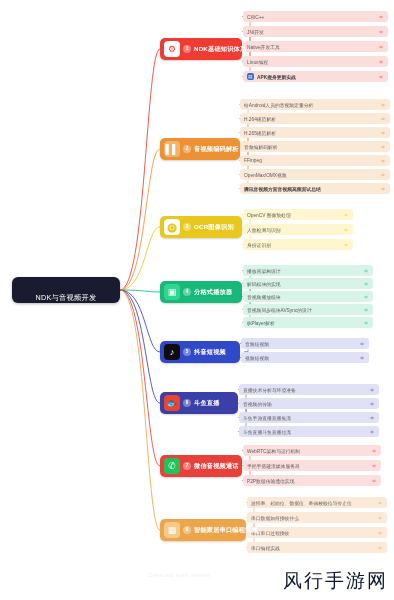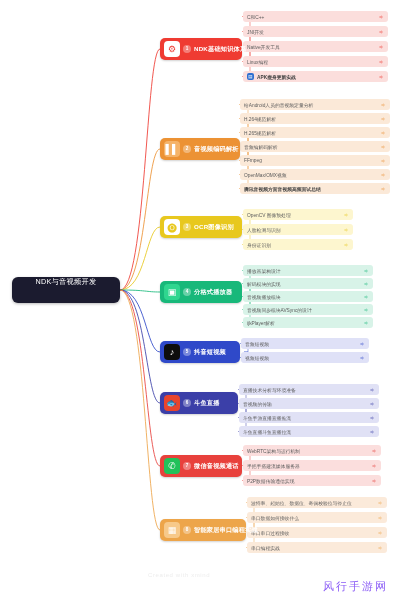--- a/index.html
+++ b/index.html
@@ -12,21 +12,21 @@
   #stage{position:absolute;inset:0;width:394px;height:600px;}
   #links{position:absolute;left:0;top:0;width:394px;height:600px;pointer-events:none;}
 
   
   .root{
     position:absolute;
     left:12px;top:277px;
     width:108px;height:26px;
     background:#1b1b2f;
     border-radius:6px;
-    display:flex;align-items:flex-start;justify-content:center;
+    display:flex;align-items:flex-end;justify-content:center;
     box-shadow:0 1px 3px rgba(0,0,0,.28);
     z-index:5;
   }
   .root span{
     color:#ffffff;font-size:7.2px;letter-spacing:.3px;
     white-space:nowrap;
   }
 
   
   .branch{
@@ -80,21 +80,21 @@
     width:6px;height:6px;flex:0 0 auto;margin-left:3px;opacity:.55;
   }
   .leaf .lic{
     width:7px;height:7px;border-radius:2px;margin-right:3px;flex:0 0 auto;
     display:flex;align-items:center;justify-content:center;font-size:4.5px;color:#fff;
   }
 
   
   .wm{
     position:absolute;right:6px;bottom:6px;
-    font-size:11px;color:#8b5cf6;letter-spacing:2px;
+    font-size:19px;color:#0f172a;letter-spacing:2px;
     font-family:"DejaVu Sans",sans-serif;
     z-index:6;
   }
   .xmind{
     position:absolute;left:148px;bottom:22px;
     font-size:6px;color:#ededed;letter-spacing:.6px;
     z-index:2;
   }
 </style>
 </head>

